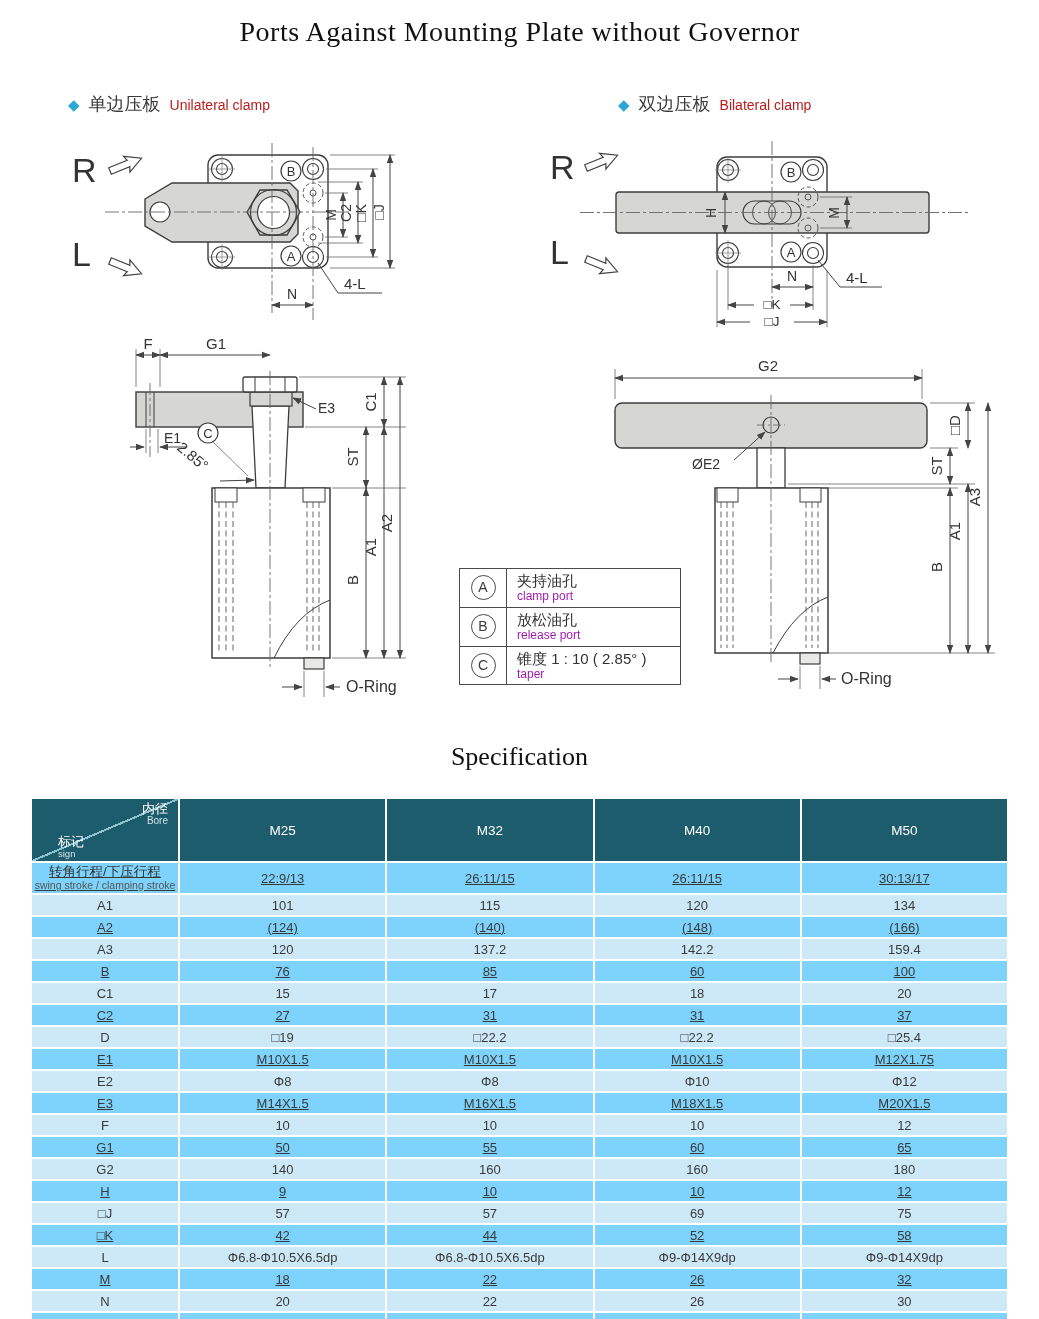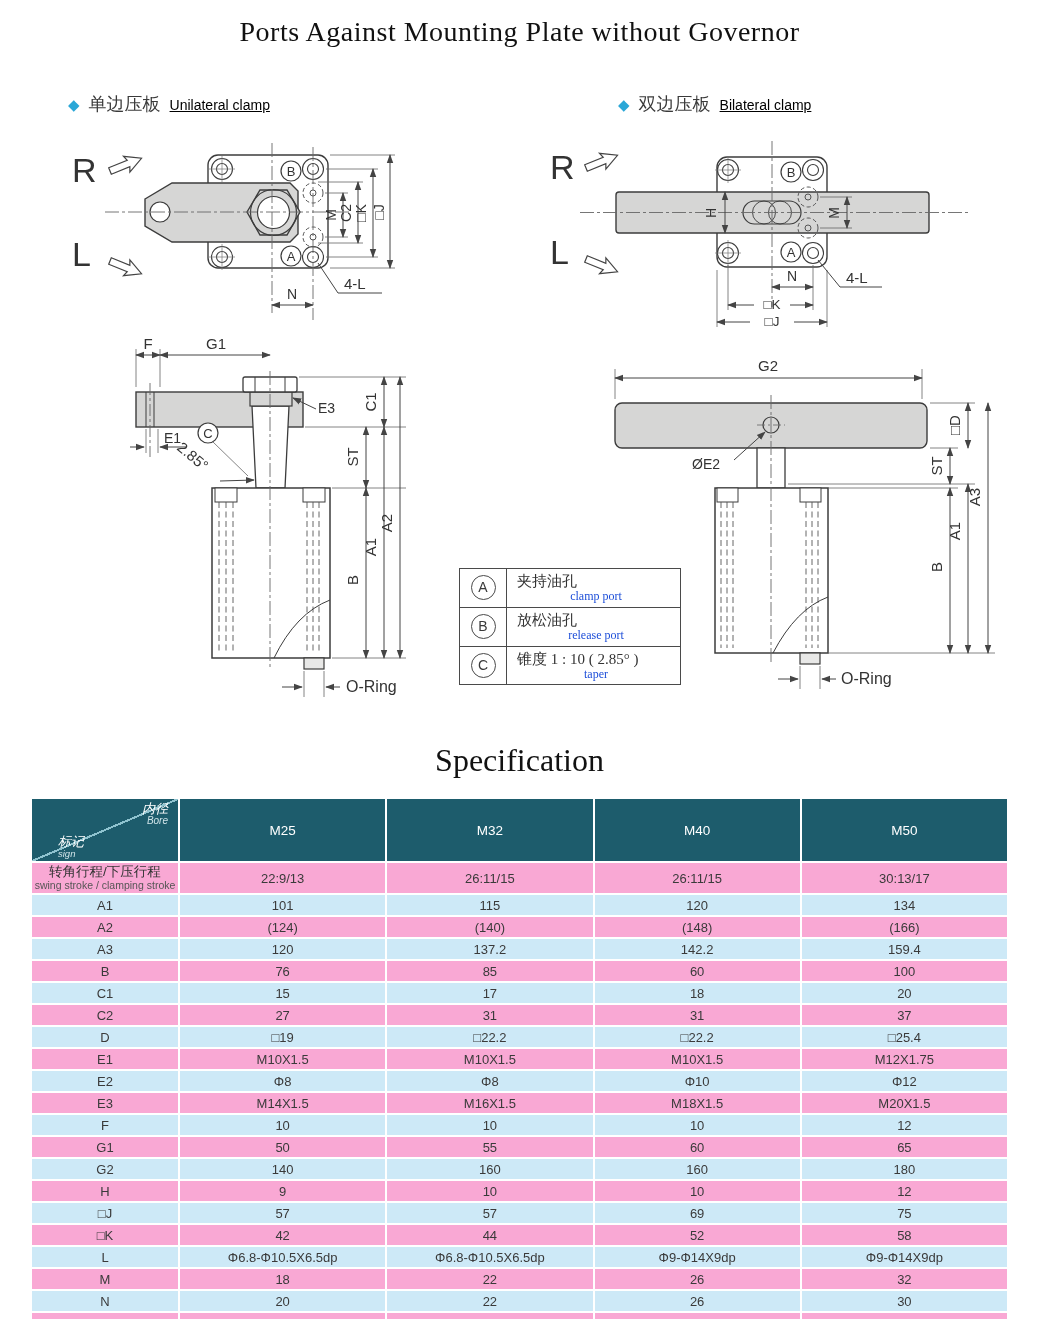--- a/index.html
+++ b/index.html
@@ -3,49 +3,49 @@
 <meta charset="utf-8">
 <style>
   html,body{margin:0;padding:0;background:#ffffff;}
   .page{position:relative;width:1039px;height:1319px;background:#fff;overflow:hidden;
         font-family:"Liberation Sans","DejaVu Sans",sans-serif;color:#333;}
   .title{position:absolute;top:16px;left:0;width:100%;text-align:center;margin:0;
          font-family:"Liberation Serif","DejaVu Serif",serif;font-weight:normal;
          font-size:28px;color:#111;letter-spacing:0.5px;}
   .spec-title{position:absolute;top:742px;left:0;width:100%;text-align:center;margin:0;
          font-family:"Liberation Serif","DejaVu Serif",serif;font-weight:normal;
-         font-size:32px;color:#111;}
+         font-size:26px;color:#111;}
   .sec-label{position:absolute;display:flex;align-items:baseline;gap:9px;}
   .sec-label .diamond{font-size:15px;line-height:1;align-self:center;}
   .sec-label .zh{font-size:18px;color:#3a3a3a;}
-  .sec-label .en{font-size:14px;color:#000000;text-decoration:underline;}
+  .sec-label .en{font-size:14px;color:#b91c1c;}
   svg.draw{position:absolute;overflow:visible;}
   svg.draw text{font-family:"Liberation Sans","DejaVu Sans",sans-serif;fill:#333;}
 
   
   .legend{position:absolute;left:459px;top:568px;border-collapse:collapse;}
   .legend td{border:1.3px solid #4a4a4a;}
   .legend .lg-key{width:44px;text-align:center;}
-  .legend .lg-txt{width:158px;padding:3px 5px 3px 10px;font-family:Liberation Serif, serif;}
+  .legend .lg-txt{width:158px;padding:3px 5px 3px 10px;}
   .legend .circ{display:inline-block;width:23px;height:23px;border:1.6px solid #4a4a4a;
                 border-radius:50%;text-align:center;line-height:22px;font-size:14px;color:#3a3a3a;}
   .legend .zh{font-size:15px;color:#333;line-height:1.2;}
-  .legend .en{font-size:12px;color:#1d4ed8;line-height:1.15;text-align:center;}
+  .legend .en{font-size:12px;color:#a21caf;line-height:1.15;}
 
   
   .spec-table{position:absolute;left:30px;top:797px;width:979px;table-layout:fixed;
               border-collapse:separate;border-spacing:2px;}
   .spec-table th{background:#1d5c6c;color:#fff;font-weight:normal;font-size:13.5px;height:38px;}
   .spec-table td{text-align:center;font-size:13px;color:#3a3a3a;height:18px;padding:1px 2px;}
   .spec-table tr.blue td{background:#cde9f7;}
-  .spec-table tr.gray td{background:#f9a8d4;}
+  .spec-table tr.gray td{background:#7dd3fc;text-decoration:underline;}
   .spec-table tr.stroke-row td{height:28px;}
   .spec-table .stroke-row .zh{font-size:13.5px;color:#333;line-height:1.15;}
   .spec-table .stroke-row .en{font-size:10.5px;color:#555;line-height:1.1;}
-  th.corner{position:relative;padding:12px;font-style:italic;}
+  th.corner{position:relative;padding:12px;}
   .corner .diag{position:absolute;left:0;top:0;right:0;bottom:0;
      background:linear-gradient(to bottom right,transparent calc(50% - 1px),
        #8fc3cf calc(50% - 1px),#8fc3cf calc(50% + 1px),transparent calc(50% + 1px));}
   .corner .tr{position:absolute;top:3px;right:10px;text-align:right;line-height:1.05;}
   .corner .tr .zh{font-size:13px;display:block;}
   .corner .tr .en{font-size:10px;display:block;color:#cfe3e8;}
   .corner .bl{position:absolute;bottom:2px;left:9px;text-align:left;line-height:1.05;margin-left:17px;}
   .corner .bl .zh{font-size:13px;display:block;}
   .corner .bl .en{font-size:9.5px;display:block;color:#cfe3e8;}
 </style>

